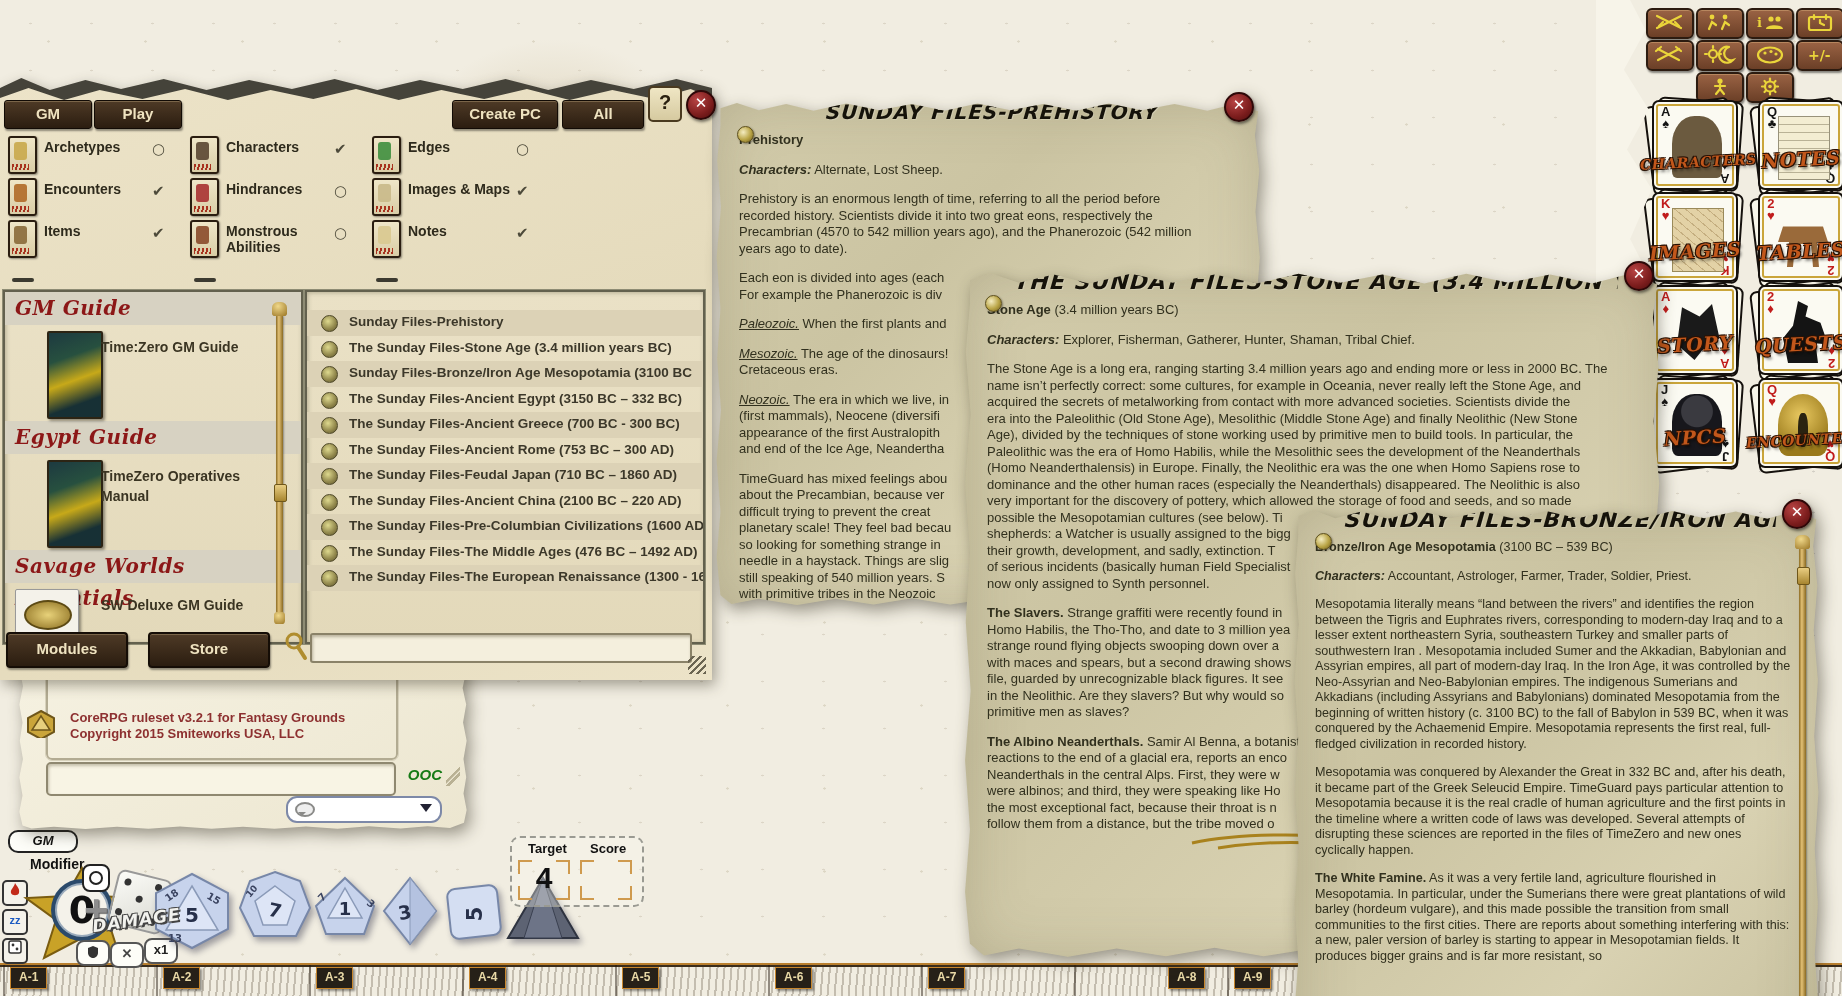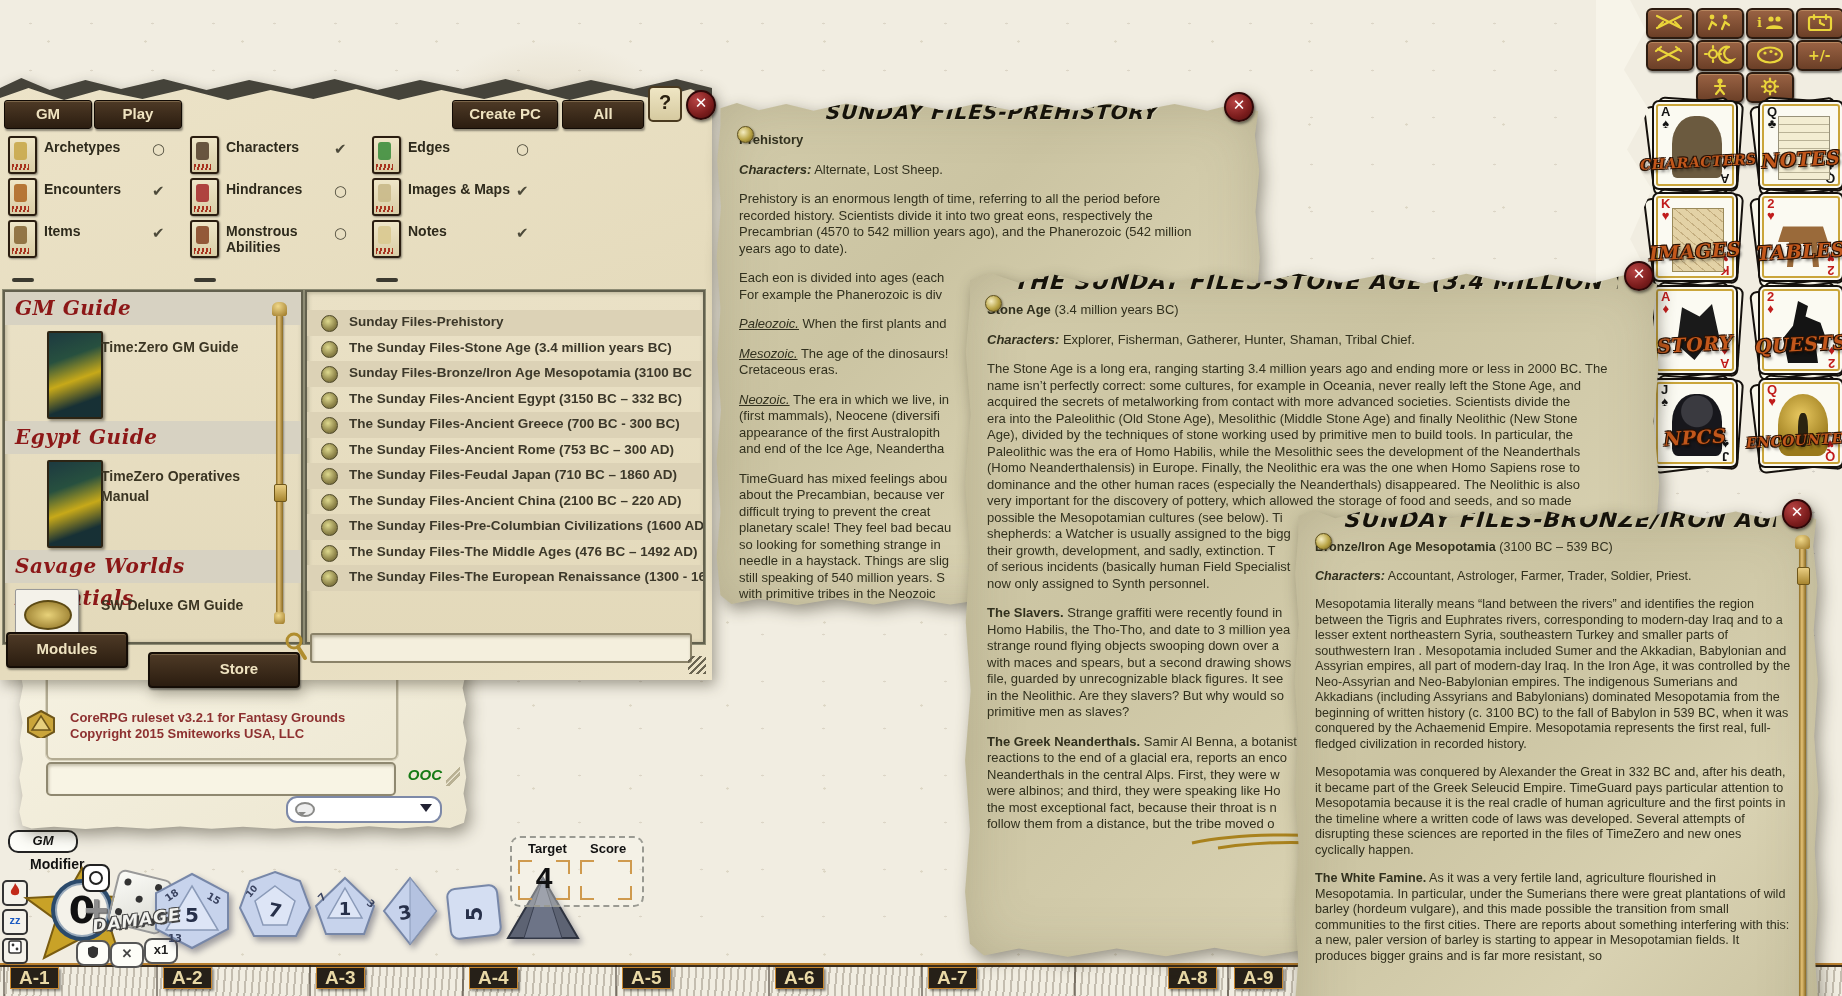--- a/index.html
+++ b/index.html
@@ -144,21 +144,21 @@
   #target-box{left:510px;top:836px;width:130px;height:67px;border:2px dashed #9a9a92;border-radius:10px;z-index:8;background:rgba(250,248,240,.35);}
   .tb-label{position:absolute;top:3px;font-weight:bold;font-size:13px;color:#111;}
   .tb-slot{position:absolute;top:22px;width:52px;height:40px;cursor:pointer;}
   .tb-corner{position:absolute;width:12px;height:12px;border:2px solid #cf9a4e;}
   .tb-val{position:absolute;width:100%;text-align:center;font-size:30px;font-weight:bold;color:#111;top:1px;}
   
   #taskbar{left:0;top:963px;width:1842px;height:33px;z-index:4;
     background:linear-gradient(#8a7557,#6e5c42);border-top:2px solid #b97f2e;box-shadow:inset 0 2px 0 #3a2d1c;
     background-image:repeating-linear-gradient(95deg,rgba(60,45,25,.25) 0 2px,transparent 2px 7px);}
   .bar-tab{position:absolute;top:2px;height:20px;padding:0 8px;background:#262018;border:1px solid #c8872e;
-    color:#e9d9a6;font-weight:bold;font-size:19px;line-height:19px;cursor:pointer;box-shadow:2px 2px 2px rgba(0,0,0,.4);}
+    color:#e9d9a6;font-weight:bold;font-size:12px;line-height:19px;cursor:pointer;box-shadow:2px 2px 2px rgba(0,0,0,.4);}
   .bar-div{position:absolute;top:0;width:2px;height:33px;background:rgba(30,20,10,.45);}
   
   #sidebar{left:1628px;top:0;width:214px;height:996px;z-index:5;
     background:linear-gradient(100deg,#a09f9b,#949390 40%,#9d9c98);
     background-image:radial-gradient(rgba(70,70,70,.18) 1px,transparent 1.5px);background-size:53px 41px;}
   #desktop-tear{left:1596px;top:0;width:62px;height:996px;z-index:7;background:#f7f4e9;
     clip-path:polygon(0 0,55% 0,80% 3%,45% 7%,85% 11%,50% 15%,90% 19%,55% 24%,88% 28%,48% 33%,92% 38%,52% 43%,86% 48%,46% 53%,90% 58%,50% 63%,88% 68%,48% 73%,92% 78%,52% 83%,86% 88%,46% 93%,80% 97%,50% 100%,0 100%);}
   .toolbtn{position:absolute;width:44px;height:27px;background:linear-gradient(#9a6344,#6b3f27);
     border:2px solid #2c1b10;border-radius:6px;z-index:6;cursor:pointer;box-shadow:inset 0 1px 0 rgba(255,220,160,.3),1px 2px 2px rgba(0,0,0,.45);}
   .toolbtn svg{position:absolute;left:3px;top:2px;}
@@ -367,21 +367,21 @@
         <div class="list-row alt">
      <div class="list-disc"></div>
      <div class="list-label">The Sunday Files-The European Renaissance (1300 - 1600 AD)</div>
    </div>
       </div>
     <div class="pole" style="left:276px;top:238px;height:300px;z-index:3;">
         <div class="pole-grip" style="top:170px;"></div>
       </div>
     <div id="lib-bottom">
       <div class="lib-btn2" style="left:6px;top:556px;width:118px;line-height:30px;">Modules</div>
-      <div class="lib-btn2" style="left:148px;top:576px;width:118px;line-height:30px;padding-left:30px;">Store</div>
+      <div class="lib-btn2" style="left:148px;top:556px;width:118px;line-height:30px;">Store</div>
       <svg class="abs" style="left:284px;top:555px;" width="24" height="30">
         <circle cx="10" cy="10" r="7" fill="none" stroke="#b08d2e" stroke-width="3"></circle>
         <line x1="14" y1="16" x2="21" y2="27" stroke="#b08d2e" stroke-width="4" stroke-linecap="round"></line>
       </svg>
       <input id="lib-search" value="" style="">
     </div>
     <div id="lib-grip"></div>
   </div>
 
   <div id="chatwin" class="abs paper-wrap">
@@ -424,21 +424,21 @@
     </div>
   <div id="win-stoneage" class="abs paper-wrap article" style="left:963px;top:249px;width:699px;height:692px;z-index:12;">
       <div class="paper torn art-body">
      <div class="pin abs" style="left:22px;top:26px;"></div>
      <div class="paper-title" style="font-size:22px;margin:20px 44px 8px 52px;text-align:center;">The Sunday Files-Stone Age (3.4 Million Years BC)</div>
      <div class="body-text" style="margin:0 18px 0 24px;white-space:nowrap;overflow:hidden;">
           <p><span class="lead-b">Stone Age</span> (3.4 million years BC)</p>
           <p><span class="lead-bi">Characters:</span> Explorer, Fisherman, Gatherer, Hunter, Shaman, Tribal Chief.</p>
           <p>The Stone Age is a long era, ranging starting 3.4 million years ago and ending more or less in 2000 BC. The<br>name isn’t perfectly correct: some cultures, for example in Oceania, never really left the Stone Age, and<br>acquired the secrets of metalworking from contact with more advanced societies. Scientists divide the<br>era into the Paleolithic (Old Stone Age), Mesolithic (Middle Stone Age) and finally Neolithic (New Stone<br>Age), divided by the techniques of stone working used by primitive men to build tools. In particular, the<br>Paleolithic was the era of Homo Habilis, while the Mesolithic sees the development of the Neanderthals<br>(Homo Neanderthalensis) in Europe. Finally, the Neolithic era was the one when Homo Sapiens rose to<br>dominance and the other human races (especially the Neanderthals) disappeared. The Neolithic is also<br>very important for the discovery of pottery, which allowed the storage of food and seeds, and so made<br>possible the Mesopotamian cultures (see below). Ti<br>shepherds: a Watcher is usually assigned to the bigg<br>their growth, development, and sadly, extinction. T<br>of serious incidents (basically human Field Specialist<br>now only assigned to Synth personnel.</p>
           <p><span class="lead-b">The Slavers.</span> Strange graffiti were recently found in<br>Homo Habilis, the Tho-Tho, and date to 3 million yea<br>strange round flying objects swooping down over a<br>with maces and spears, but a second drawing shows<br>file, guarded by unrecognizable black figures. It see<br>in the Neolithic. Are they slavers? But why would so<br>primitive men as slaves?</p>
-          <p><span class="lead-b">The Greek Neanderthals.</span> Samir Al Benna, a botanist<br>reactions to the end of a glacial era, reports an enco<br>Neanderthals in the central Alps. First, they were w<br>were albinos; and third, they were speaking like Ho<br>the most exceptional fact, because their throat is n<br>follow them from a distance, but the tribe moved o</p>
+          <p><span class="lead-b">The Albino Neanderthals.</span> Samir Al Benna, a botanist<br>reactions to the end of a glacial era, reports an enco<br>Neanderthals in the central Alps. First, they were w<br>were albinos; and third, they were speaking like Ho<br>the most exceptional fact, because their throat is n<br>follow them from a distance, but the tribe moved o</p>
         </div>
 
    </div>
    <div class="closex abs" style="right:8px;top:12px;">✕</div>
       <svg class="abs" style="left:225px;bottom:88px;" width="170" height="24">
     <path class="flourish" d="M4,14 C50,4 120,4 166,10"></path>
         <path class="flourish" d="M30,19 C80,11 130,13 160,17"></path>
   </svg>
     </div>
   <div id="win-meso" class="abs paper-wrap article" style="left:1293px;top:487px;width:527px;height:560px;z-index:13;">

